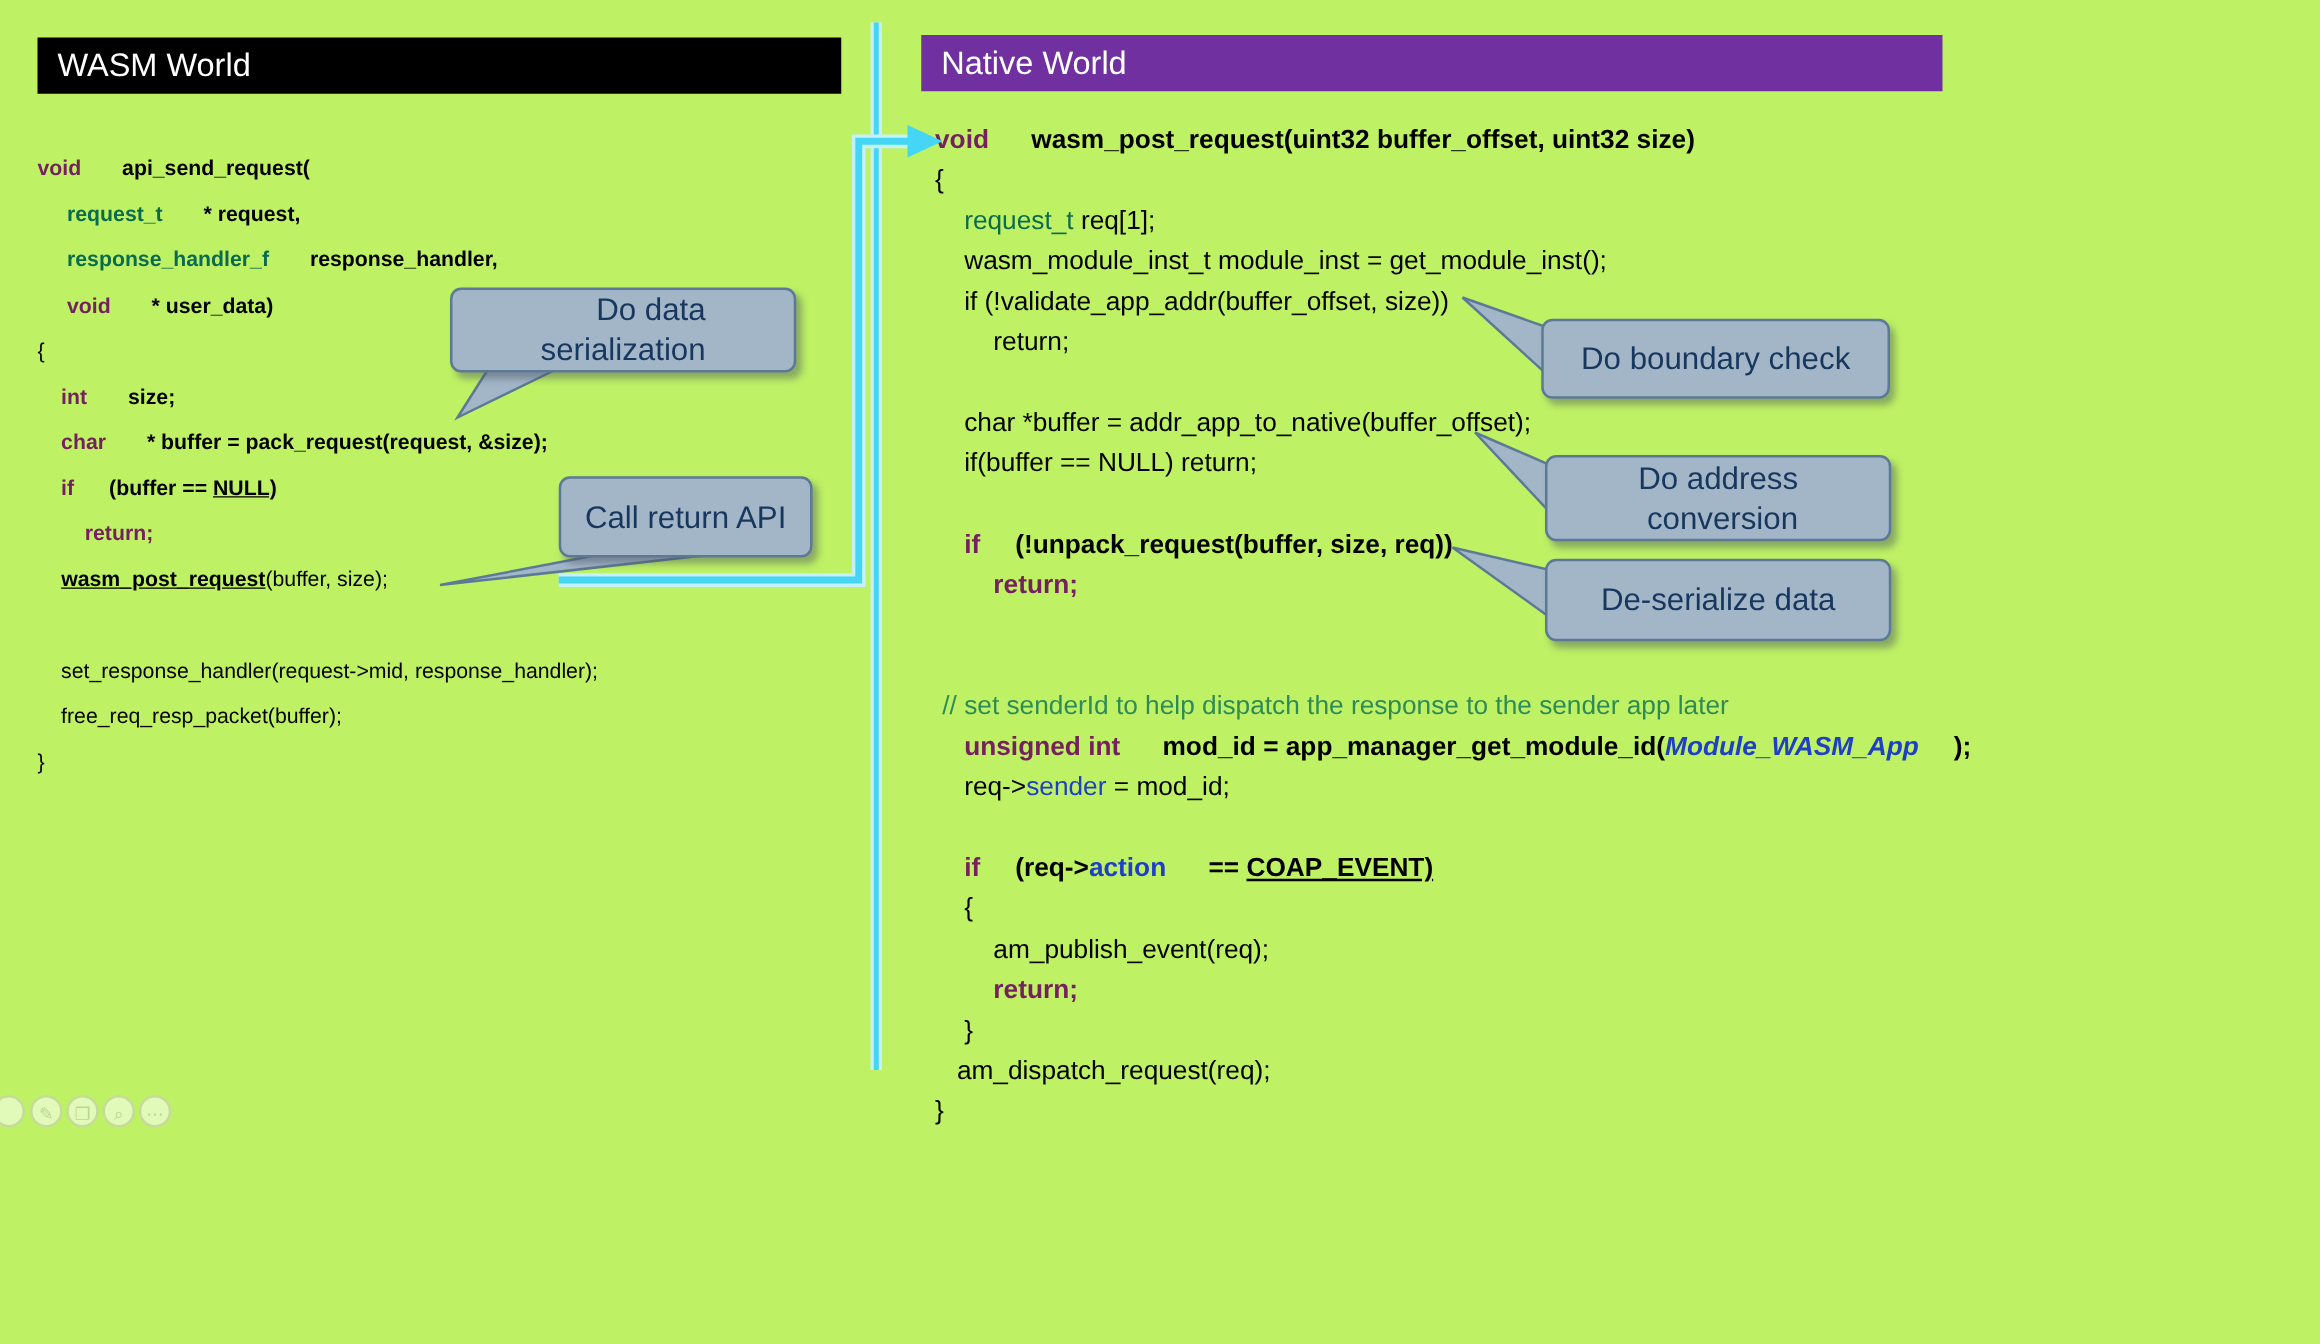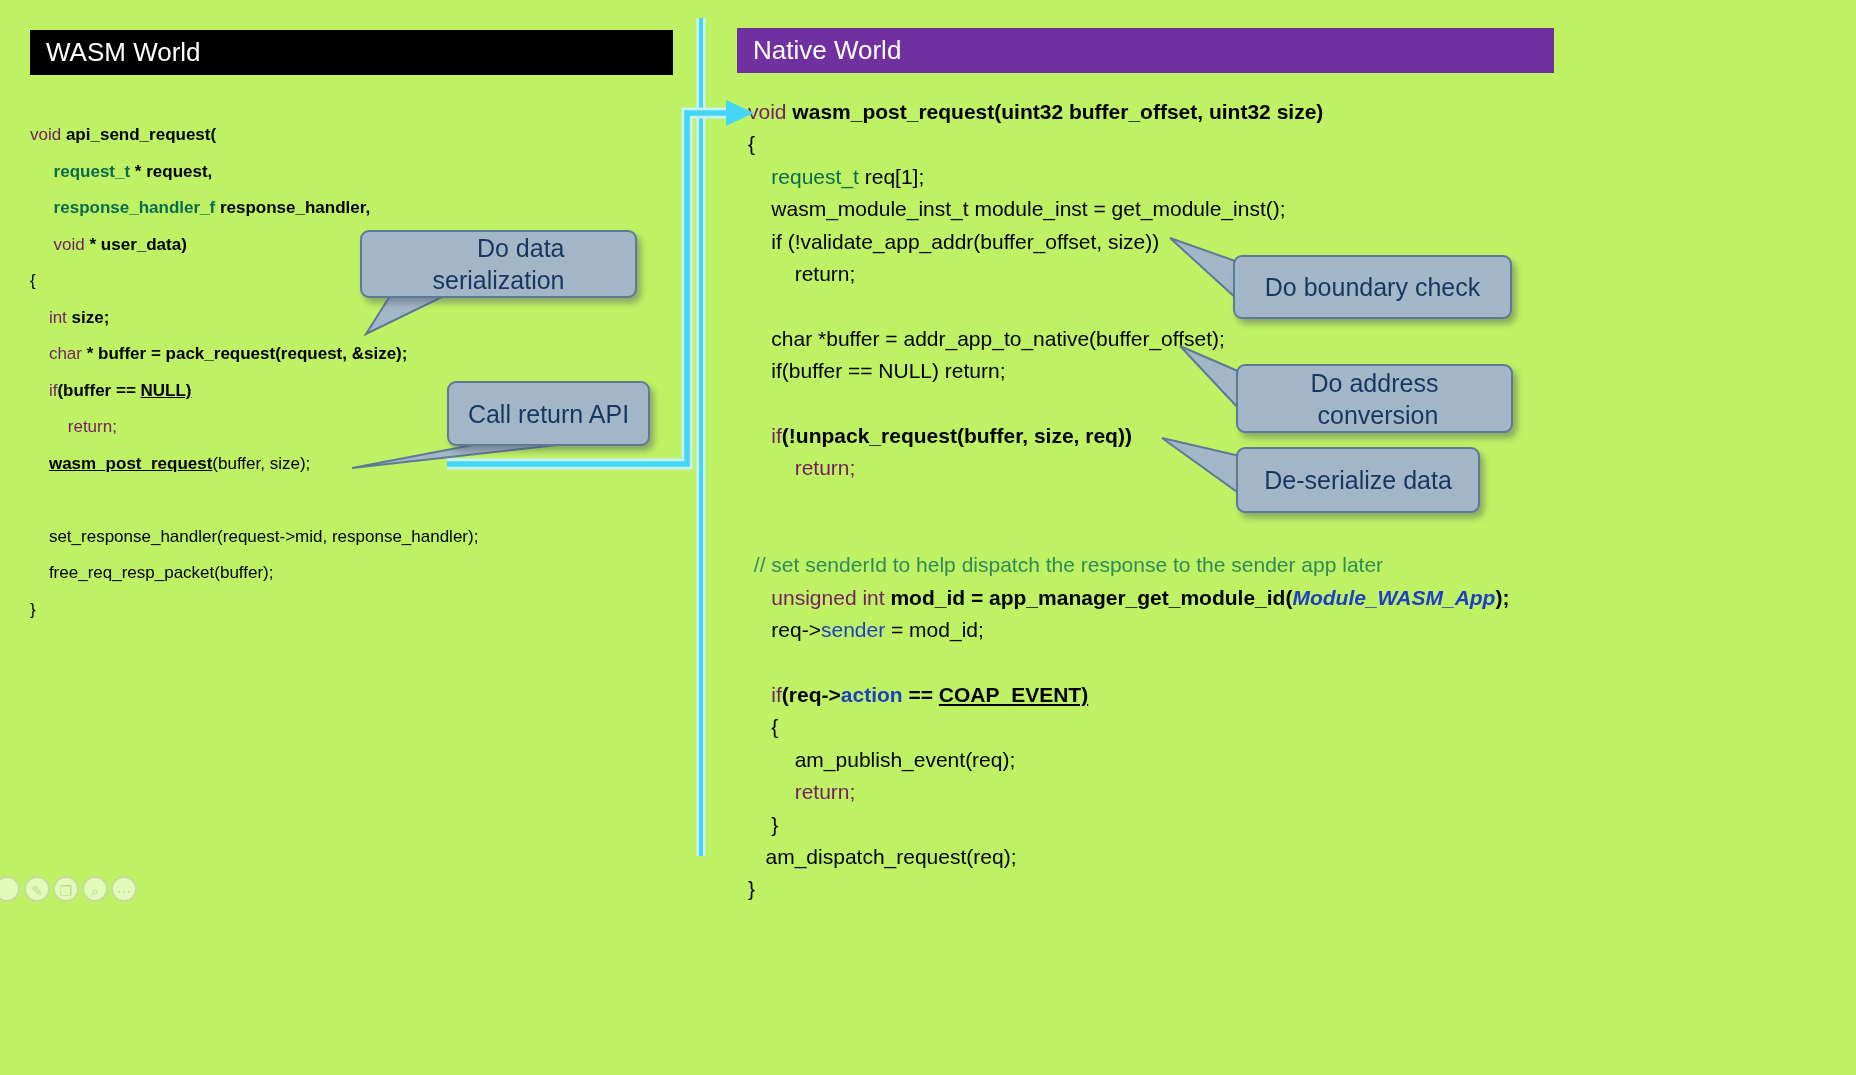--- a/index.html
+++ b/index.html
@@ -28,45 +28,45 @@
   }
   #wasm-header{left:30px;top:30px;width:643px;height:45px;background:var(--wasm-header-bg);}
   #native-header{left:737px;top:28px;width:817px;height:45px;background:var(--native-header-bg);}
 
   .code-block{position:absolute;white-space:pre;color:#000;}
   #left-code{left:30px;top:117px;font-size:17px;}
   #left-code .code-line{height:36.5px;line-height:36.5px;}
   #right-code{left:748px;top:96px;font-size:21px;}
   #right-code .code-line{height:32.4px;line-height:32.4px;}
 
-  .seg-k{color:var(--keyword);font-weight:normal;}
+  .seg-k{color:var(--keyword);font-weight:bold;}
   .seg-t{color:var(--type-green);font-weight:bold;}
   .seg-g{color:var(--type-green);}
-  .seg-b{font-weight:bold;}
+  .seg-b{font-weight:bold;margin-left:28px;}
   .seg-u{font-weight:bold;text-decoration:underline;}
   .seg-c{color:var(--comment-green);}
   .seg-bl{color:var(--ident-blue);}
   .seg-blb{color:var(--ident-blue);font-weight:bold;}
   .seg-bi{color:var(--ident-blue);font-weight:bold;font-style:italic;}
   .seg-p{}
 
   .callout{
     position:absolute;background:var(--callout-fill);
     border:2px solid var(--callout-border);border-radius:9px;
     color:var(--callout-text);font-size:25px;line-height:32px;
     display:flex;align-items:center;justify-content:center;text-align:right;
     white-space:pre-line;box-sizing:border-box;
     box-shadow:4px 5px 6px rgba(70,80,95,0.45);
     z-index:6;
   }
   #callout-serialization{left:360px;top:230px;width:277px;height:68px;}
   #callout-call-native{left:447px;top:381px;width:203px;height:65px;}
   #callout-boundary{left:1233px;top:255px;width:279px;height:64px;}
   #callout-address{left:1236px;top:364px;width:277px;height:69px;}
-  #callout-deserialize{left:1236px;top:447px;width:244px;height:66px;}
+  #callout-deserialize{left:1236px;top:447px;width:277px;height:66px;}
 
   #overlay{position:absolute;left:0;top:0;width:1856px;height:1075px;pointer-events:none;z-index:5;}
 
   .pres-toolbar{position:absolute;left:0;top:876px;height:36px;z-index:7;}
   .pres-icon{
     position:absolute;width:26px;height:26px;border:2px solid #c9c9c9;border-radius:50%;
     color:#bdbdbd;font-size:14px;line-height:26px;text-align:center;opacity:0.55;
     background:#fff;box-sizing:border-box;
   }
 </style>

